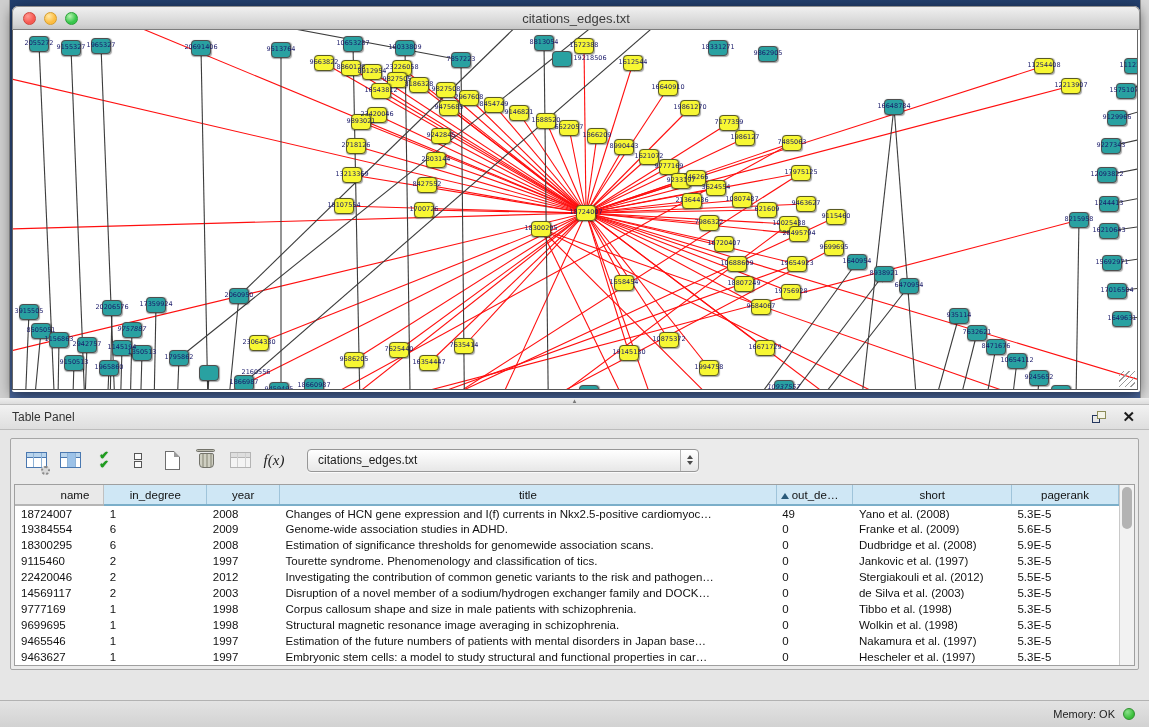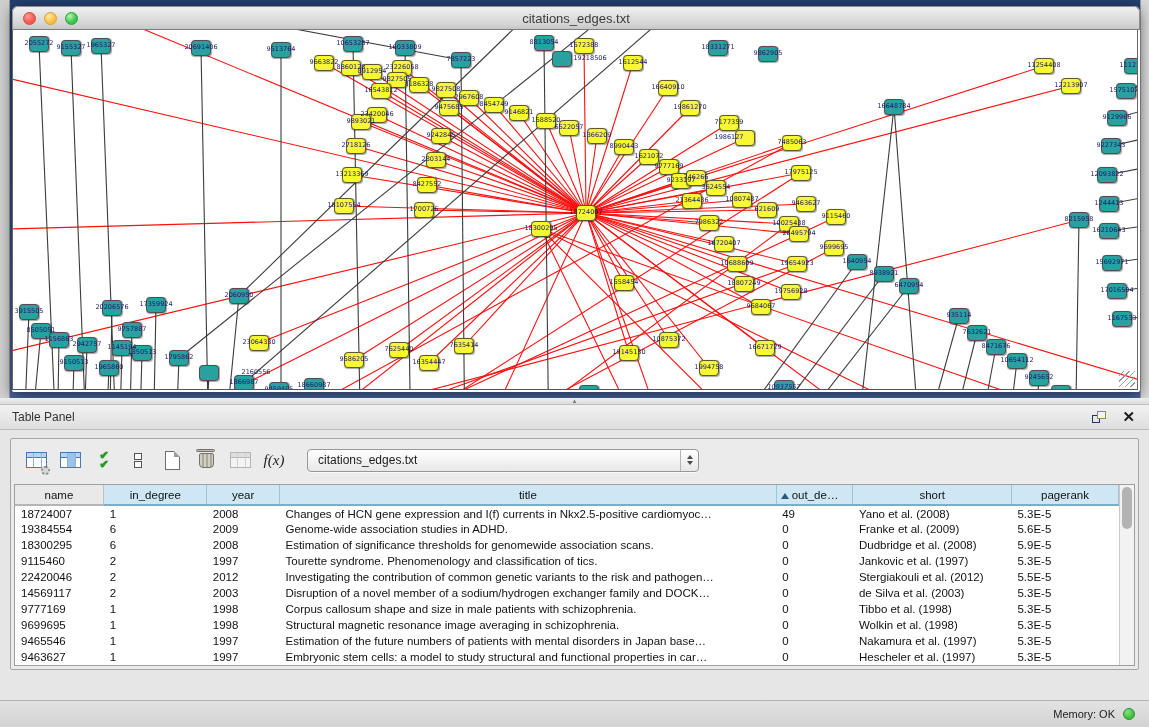--- a/index.html
+++ b/index.html
@@ -76,21 +76,21 @@
   #table-combo .combo-text { font-size:12px; color:#1c1c1c; padding-left:10px; flex:1; }
   #combo-arrows { width:18px; height:100%; border-left:1px solid #b5b5b5; display:flex; flex-direction:column; align-items:center; justify-content:center; }
   #combo-arrows .up { border-style:solid; border-width:0 3.5px 4.5px 3.5px; border-color:transparent transparent #4a4a4a transparent; margin-bottom:2px;}
   #combo-arrows .down { border-style:solid; border-width:4.5px 3.5px 0 3.5px; border-color:#4a4a4a transparent transparent transparent;}
 
   
   #tp-table-wrap { position:absolute; left:3px; right:3px; top:45px; bottom:3px; background:#fff; border:1px solid #9f9f9f; display:flex; }
   #tp-table { flex:1; border-collapse:collapse; table-layout:fixed; font-size:11.5px; color:#111; }
   #tp-table th { background:#cfe7f5; border-right:1px solid #9fc4da; border-bottom:2px solid #7aaec9;
     font-weight:normal; font-size:11.5px; height:20px; text-align:center; overflow:hidden; white-space:nowrap; }
-  #tp-table th.name-col { background:#e9e9e9; border-right:1px solid #c0c0c0; border-bottom:2px solid #b5b5b5; text-align:right; padding-right:30px;}
+  #tp-table th.name-col { background:#e9e9e9; border-right:1px solid #c0c0c0; border-bottom:2px solid #b5b5b5; text-align:right; padding-right:14px;}
   #tp-table th.sorted { text-align:left; padding-left:4px; }
   .sort-tri { display:inline-block; border-style:solid; border-width:0 4px 6px 4px; border-color:transparent transparent #2a5a7a transparent; margin-right:3px; }
   #tp-table td { height:16px; padding:0 0 0 6px; overflow:hidden; white-space:nowrap; text-overflow:clip; border:none; }
   #tp-scrollbar { width:15px; background:#f2f2f2; border-left:1px solid #c9c9c9; position:relative; }
   #tp-thumb { position:absolute; top:2px; left:2px; width:10px; height:42px; border-radius:5px; background:#b3b3b3; }
 
   
   #tp-tabs { position:absolute; left:0; right:0; top:271px; display:flex; justify-content:center; }
   .tab { font-size:12.5px; padding:4px 13px; border:1px solid #8f8f8f; background:linear-gradient(180deg,#fdfdfd,#e9e9e9); color:#1a1a1a; border-left-width:0; }
   .tab:first-child { border-left-width:1px; border-radius:5px 0 0 5px; }
@@ -373,21 +373,21 @@
             <span class="nlabel" style="left: 571px; top: 15px;">1572388</span>
             <div class="node yellow" style="left: 610px; top: 25px;"></div>
             <span class="nlabel" style="left: 620px; top: 32px;">1612544</span>
             <div class="node yellow" style="left: 645px; top: 50px;"></div>
             <span class="nlabel" style="left: 655px; top: 57px;">16640910</span>
             <div class="node yellow" style="left: 667px; top: 70px;"></div>
             <span class="nlabel" style="left: 677px; top: 77px;">19861270</span>
             <div class="node yellow" style="left: 706px; top: 85px;"></div>
             <span class="nlabel" style="left: 716px; top: 92px;">7177359</span>
             <div class="node yellow" style="left: 722px; top: 100px;"></div>
-            <span class="nlabel" style="left: 716px; top: 107px;">1986127</span>
+            <span class="nlabel" style="left: 732px; top: 107px;">1986127</span>
             <div class="node yellow" style="left: 1021px; top: 28px;"></div>
             <span class="nlabel" style="left: 1031px; top: 35px;">11254408</span>
             <div class="node yellow" style="left: 1048px; top: 48px;"></div>
             <span class="nlabel" style="left: 1058px; top: 55px;">12213907</span>
             <div class="node yellow" style="left: 606px; top: 315px;"></div>
             <span class="nlabel" style="left: 616px; top: 322px;">19145130</span>
             <div class="node yellow" style="left: 646px; top: 302px;"></div>
             <span class="nlabel" style="left: 656px; top: 309px;">10875372</span>
             <div class="node yellow" style="left: 686px; top: 330px;"></div>
             <span class="nlabel" style="left: 696px; top: 337px;">1994758</span>
@@ -441,21 +441,21 @@
             <span class="nlabel" style="left: 1094px; top: 144px;">12093822</span>
             <div class="node teal" style="left: 1086px; top: 166px;"></div>
             <span class="nlabel" style="left: 1096px; top: 173px;">1244413</span>
             <div class="node teal" style="left: 1086px; top: 193px;"></div>
             <span class="nlabel" style="left: 1096px; top: 200px;">16210643</span>
             <div class="node teal" style="left: 1089px; top: 225px;"></div>
             <span class="nlabel" style="left: 1099px; top: 232px;">15692971</span>
             <div class="node teal" style="left: 1094px; top: 253px;"></div>
             <span class="nlabel" style="left: 1104px; top: 260px;">17016504</span>
             <div class="node teal" style="left: 1099px; top: 281px;"></div>
-            <span class="nlabel" style="left: 1109px; top: 288px;">1167533</span>
+            <span class="nlabel" style="left: 1109px; top: 288px;">1649631</span>
             <div class="node teal" style="left: 1056px; top: 182px;"></div>
             <span class="nlabel" style="left: 1066px; top: 189px;">8215958</span>
             <div class="node teal" style="left: 936px; top: 278px;"></div>
             <span class="nlabel" style="left: 946px; top: 285px;">935114</span>
             <div class="node teal" style="left: 954px; top: 295px;"></div>
             <span class="nlabel" style="left: 964px; top: 302px;">7632621</span>
             <div class="node teal" style="left: 973px; top: 309px;"></div>
             <span class="nlabel" style="left: 983px; top: 316px;">8471676</span>
             <div class="node teal" style="left: 994px; top: 323px;"></div>
             <span class="nlabel" style="left: 1004px; top: 330px;">10654112</span>
@@ -475,21 +475,21 @@
             <span class="nlabel" style="left: 28px; top: 300px;">8505051</span>
             <div class="node teal" style="left: 36px; top: 302px;"></div>
             <span class="nlabel" style="left: 46px; top: 309px;">1156863</span>
             <div class="node teal" style="left: 64px; top: 307px;"></div>
             <span class="nlabel" style="left: 74px; top: 314px;">2942757</span>
             <div class="node teal" style="left: 89px; top: 270px;"></div>
             <span class="nlabel" style="left: 99px; top: 277px;">20206576</span>
             <div class="node teal" style="left: 99px; top: 310px;"></div>
             <span class="nlabel" style="left: 109px; top: 317px;">1145194</span>
             <div class="node teal" style="left: 109px; top: 292px;"></div>
-            <span class="nlabel" style="left: 119px; top: 299px;">9757887</span>
+            <span class="nlabel" style="left: 119px; top: 299px; font-style: italic;">9757887</span>
             <div class="node teal" style="left: 119px; top: 315px;"></div>
             <span class="nlabel" style="left: 129px; top: 322px;">1350513</span>
             <div class="node teal" style="left: 133px; top: 267px;"></div>
             <span class="nlabel" style="left: 143px; top: 274px;">17359924</span>
             <div class="node teal" style="left: 156px; top: 320px;"></div>
             <span class="nlabel" style="left: 166px; top: 327px;">1795862</span>
             <div class="node teal" style="left: 51px; top: 325px;"></div>
             <span class="nlabel" style="left: 61px; top: 332px;">9150513</span>
             <div class="node teal" style="left: 86px; top: 330px;"></div>
             <span class="nlabel" style="left: 96px; top: 337px;">1965860</span>

